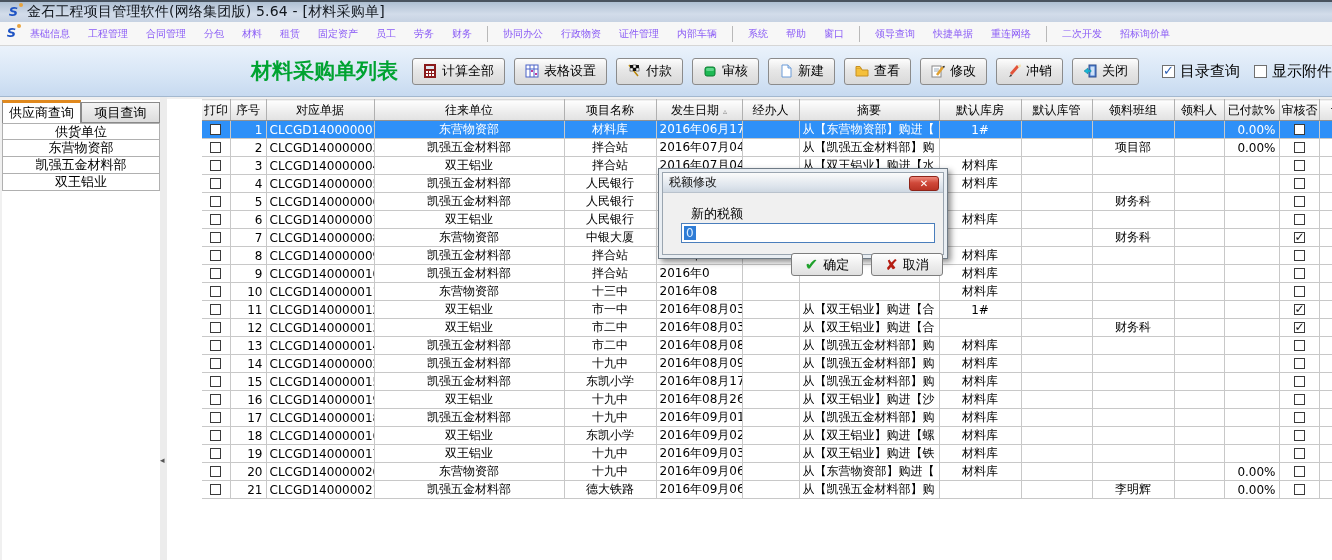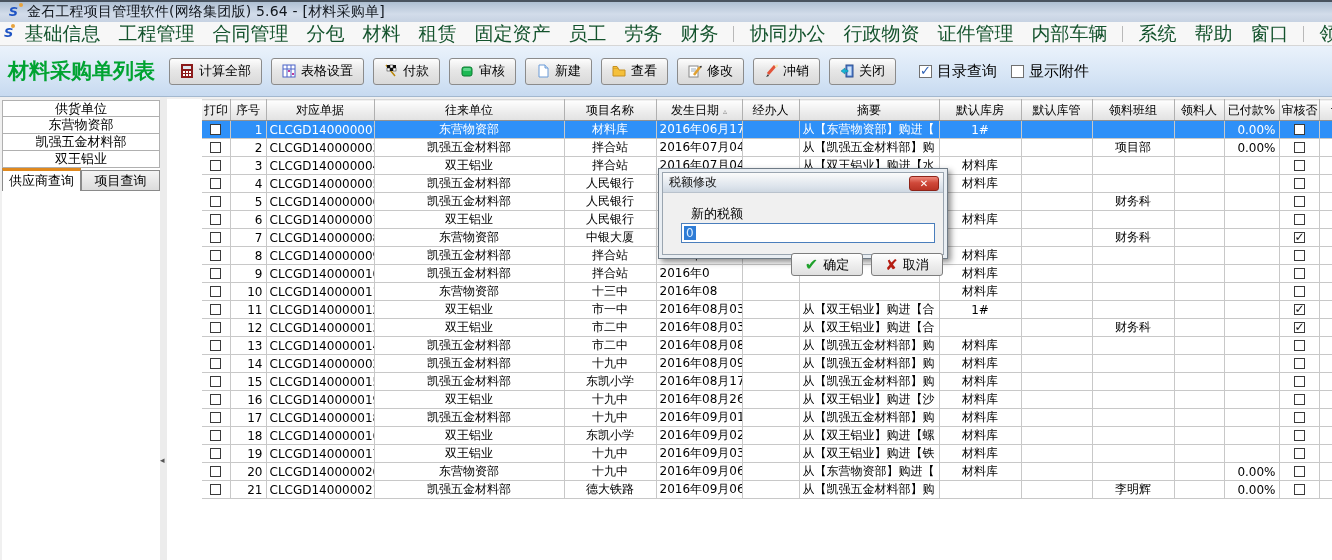--- a/index.html
+++ b/index.html
@@ -12,27 +12,27 @@
     background:linear-gradient(180deg,#aebfd2 0%,#d2dcea 60%,#c6d2e2 100%);
     border-top:2px solid #48525e; display:flex; align-items:center; padding-left:6px; color:#10151c; }
   #titlebar .ttl { font-size:14px; letter-spacing:0.2px; }
   .applogo { display:inline-block; width:15px; height:15px; margin-right:6px; font-weight:bold; font-style:italic;
     color:#1f54c4; font-size:13px; line-height:14px; text-align:center; position:relative; }
   .applogo i { position:absolute; right:-2px; top:-2px; width:4px; height:4px; background:#e8a33d; border-radius:50%; }
 
   
   #menubar { position:absolute; left:0; top:22px; width:1332px; height:24px; background:#f7f7f7;
     border-bottom:1px solid #d6d6d6; display:flex; align-items:center; padding-left:4px; }
-  .menu-item { padding:13px 9px; font-size:19px; color:#14532d; white-space:nowrap; cursor:default; }
+  .menu-item { padding:13px 9px; font-size:10px; color:#8b5cf6; white-space:nowrap; cursor:default; }
   .menu-sep { width:1px; height:16px; background:#b9b9b9; margin:0 6px; }
 
   
   #toolbar { position:absolute; left:0; top:46px; width:1332px; height:51px;
     background:linear-gradient(180deg,#eaf2fb 0%,#d8e6f6 55%,#c7daf0 100%);
-    border-bottom:1px solid #a3b8cf; display:flex; align-items:center; padding-left:8px; }
+    border-bottom:1px solid #a3b8cf; display:flex; align-items:center; padding-left:8px;justify-content:flex-end; }
   #page-title { color:#00a331; font-size:21px; font-weight:bold; margin-right:14px; white-space:nowrap; }
   .tbtn { display:inline-flex; align-items:center; gap:5px; height:27px; padding:0 10px; margin-right:9px;
     background:linear-gradient(180deg,#fdfdfd,#e7e7e7 45%,#d9d9d9); border:1px solid #8b8b8b; border-radius:3px;
     font-size:13px; color:#000; white-space:nowrap; cursor:default; }
   .tchk { display:inline-flex; align-items:center; gap:5px; margin-left:14px; font-size:15px; white-space:nowrap; }
   .cb { display:inline-block; width:13px; height:13px; background:#fff; border:1px solid #707070; position:relative; }
   .cb.checked::after { content:"✓"; position:absolute; left:0px; top:-3px; font-size:13px; font-weight:bold; color:#2b5fb4; }
 
   
   #sidebar { position:absolute; left:2px; top:100px; width:158px; bottom:0; background:#fff; }
@@ -238,32 +238,32 @@
           <span>目录查询</span>
         </span>
         <span class="tchk">
           <span class="cb"></span>
           <span>显示附件</span>
         </span>
       </span>
   </div>
 
   <div id="sidebar">
+    <div id="side-tabs">
+        <div class="tab active">供应商查询</div>
+        <div class="tab inactive">项目查询</div>
+      </div>
     <div id="side-list">
       <div class="side-row hdr">供货单位</div>
       <div id="side-items">
           <div class="side-row">东营物资部</div>
           <div class="side-row">凯强五金材料部</div>
           <div class="side-row">双王铝业</div>
         </div>
     </div>
-    <div id="side-tabs">
-        <div class="tab active">供应商查询</div>
-        <div class="tab inactive">项目查询</div>
-      </div>
   </div>
   <div id="splitter">
       <span class="arr">◂</span>
     </div>
 
   <div id="grid-wrap">
     <table class="grid" id="grid">
         <colgroup>
           <col style="width:28px">
           <col style="width:36px">

